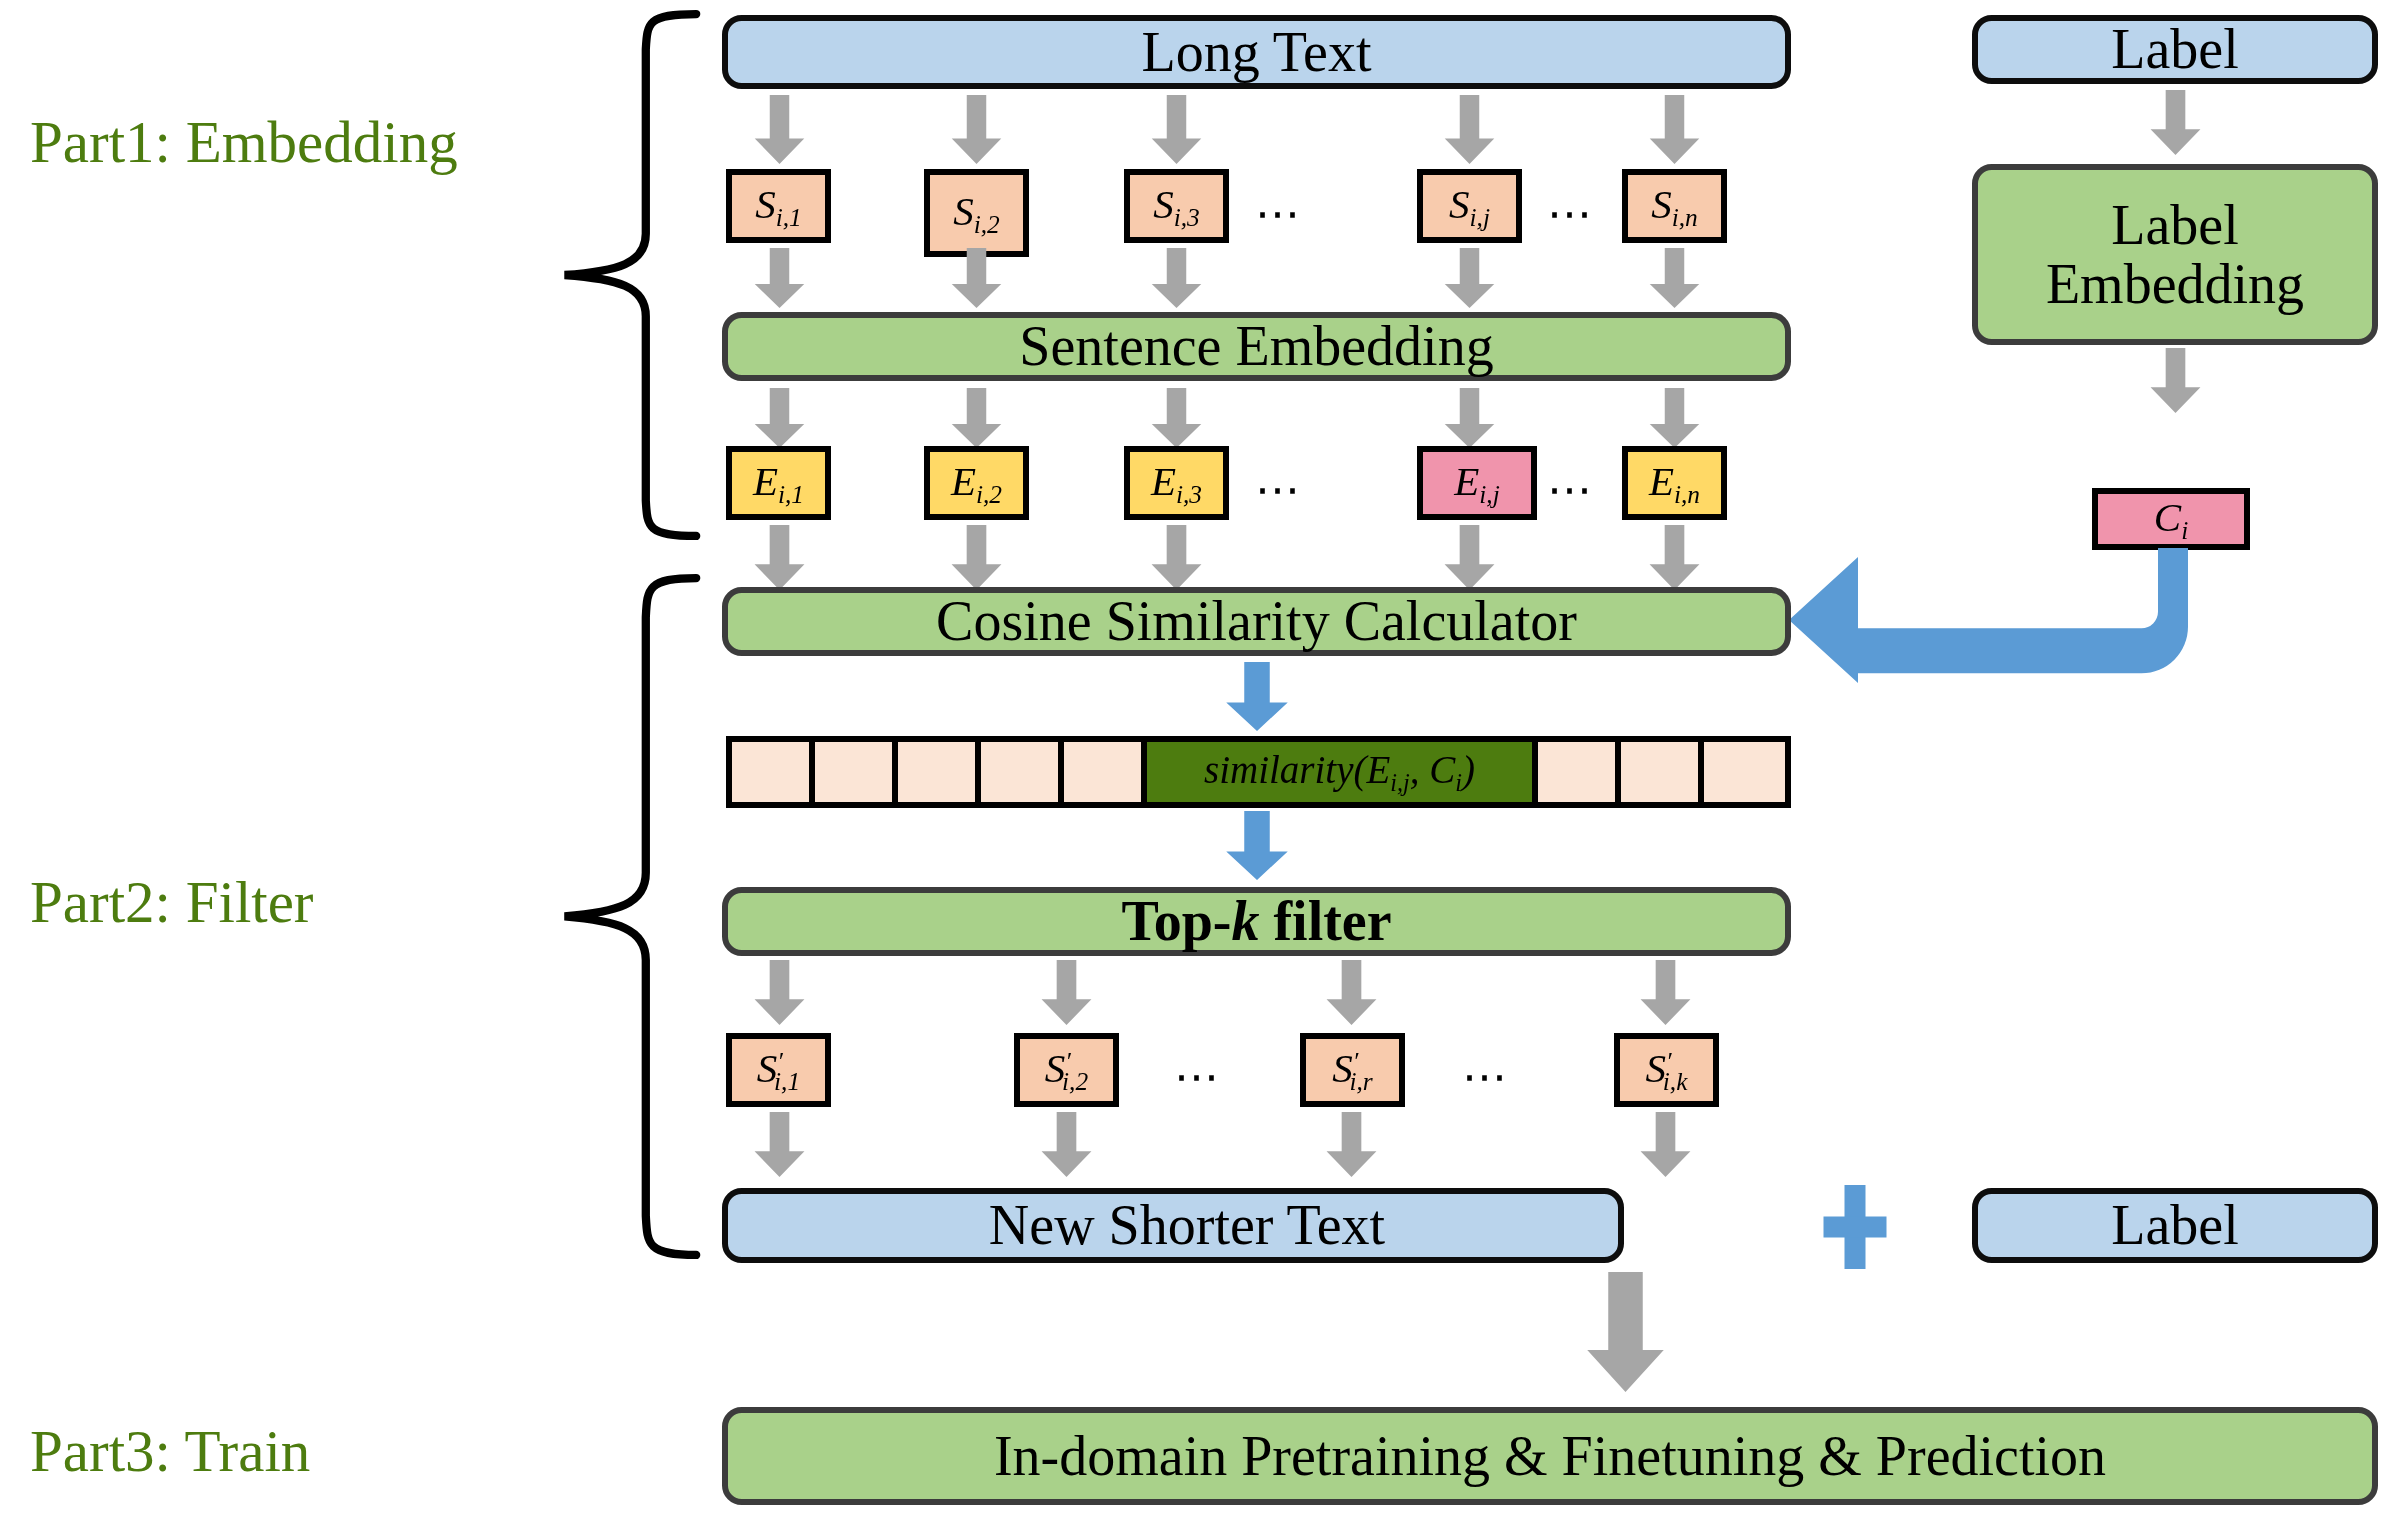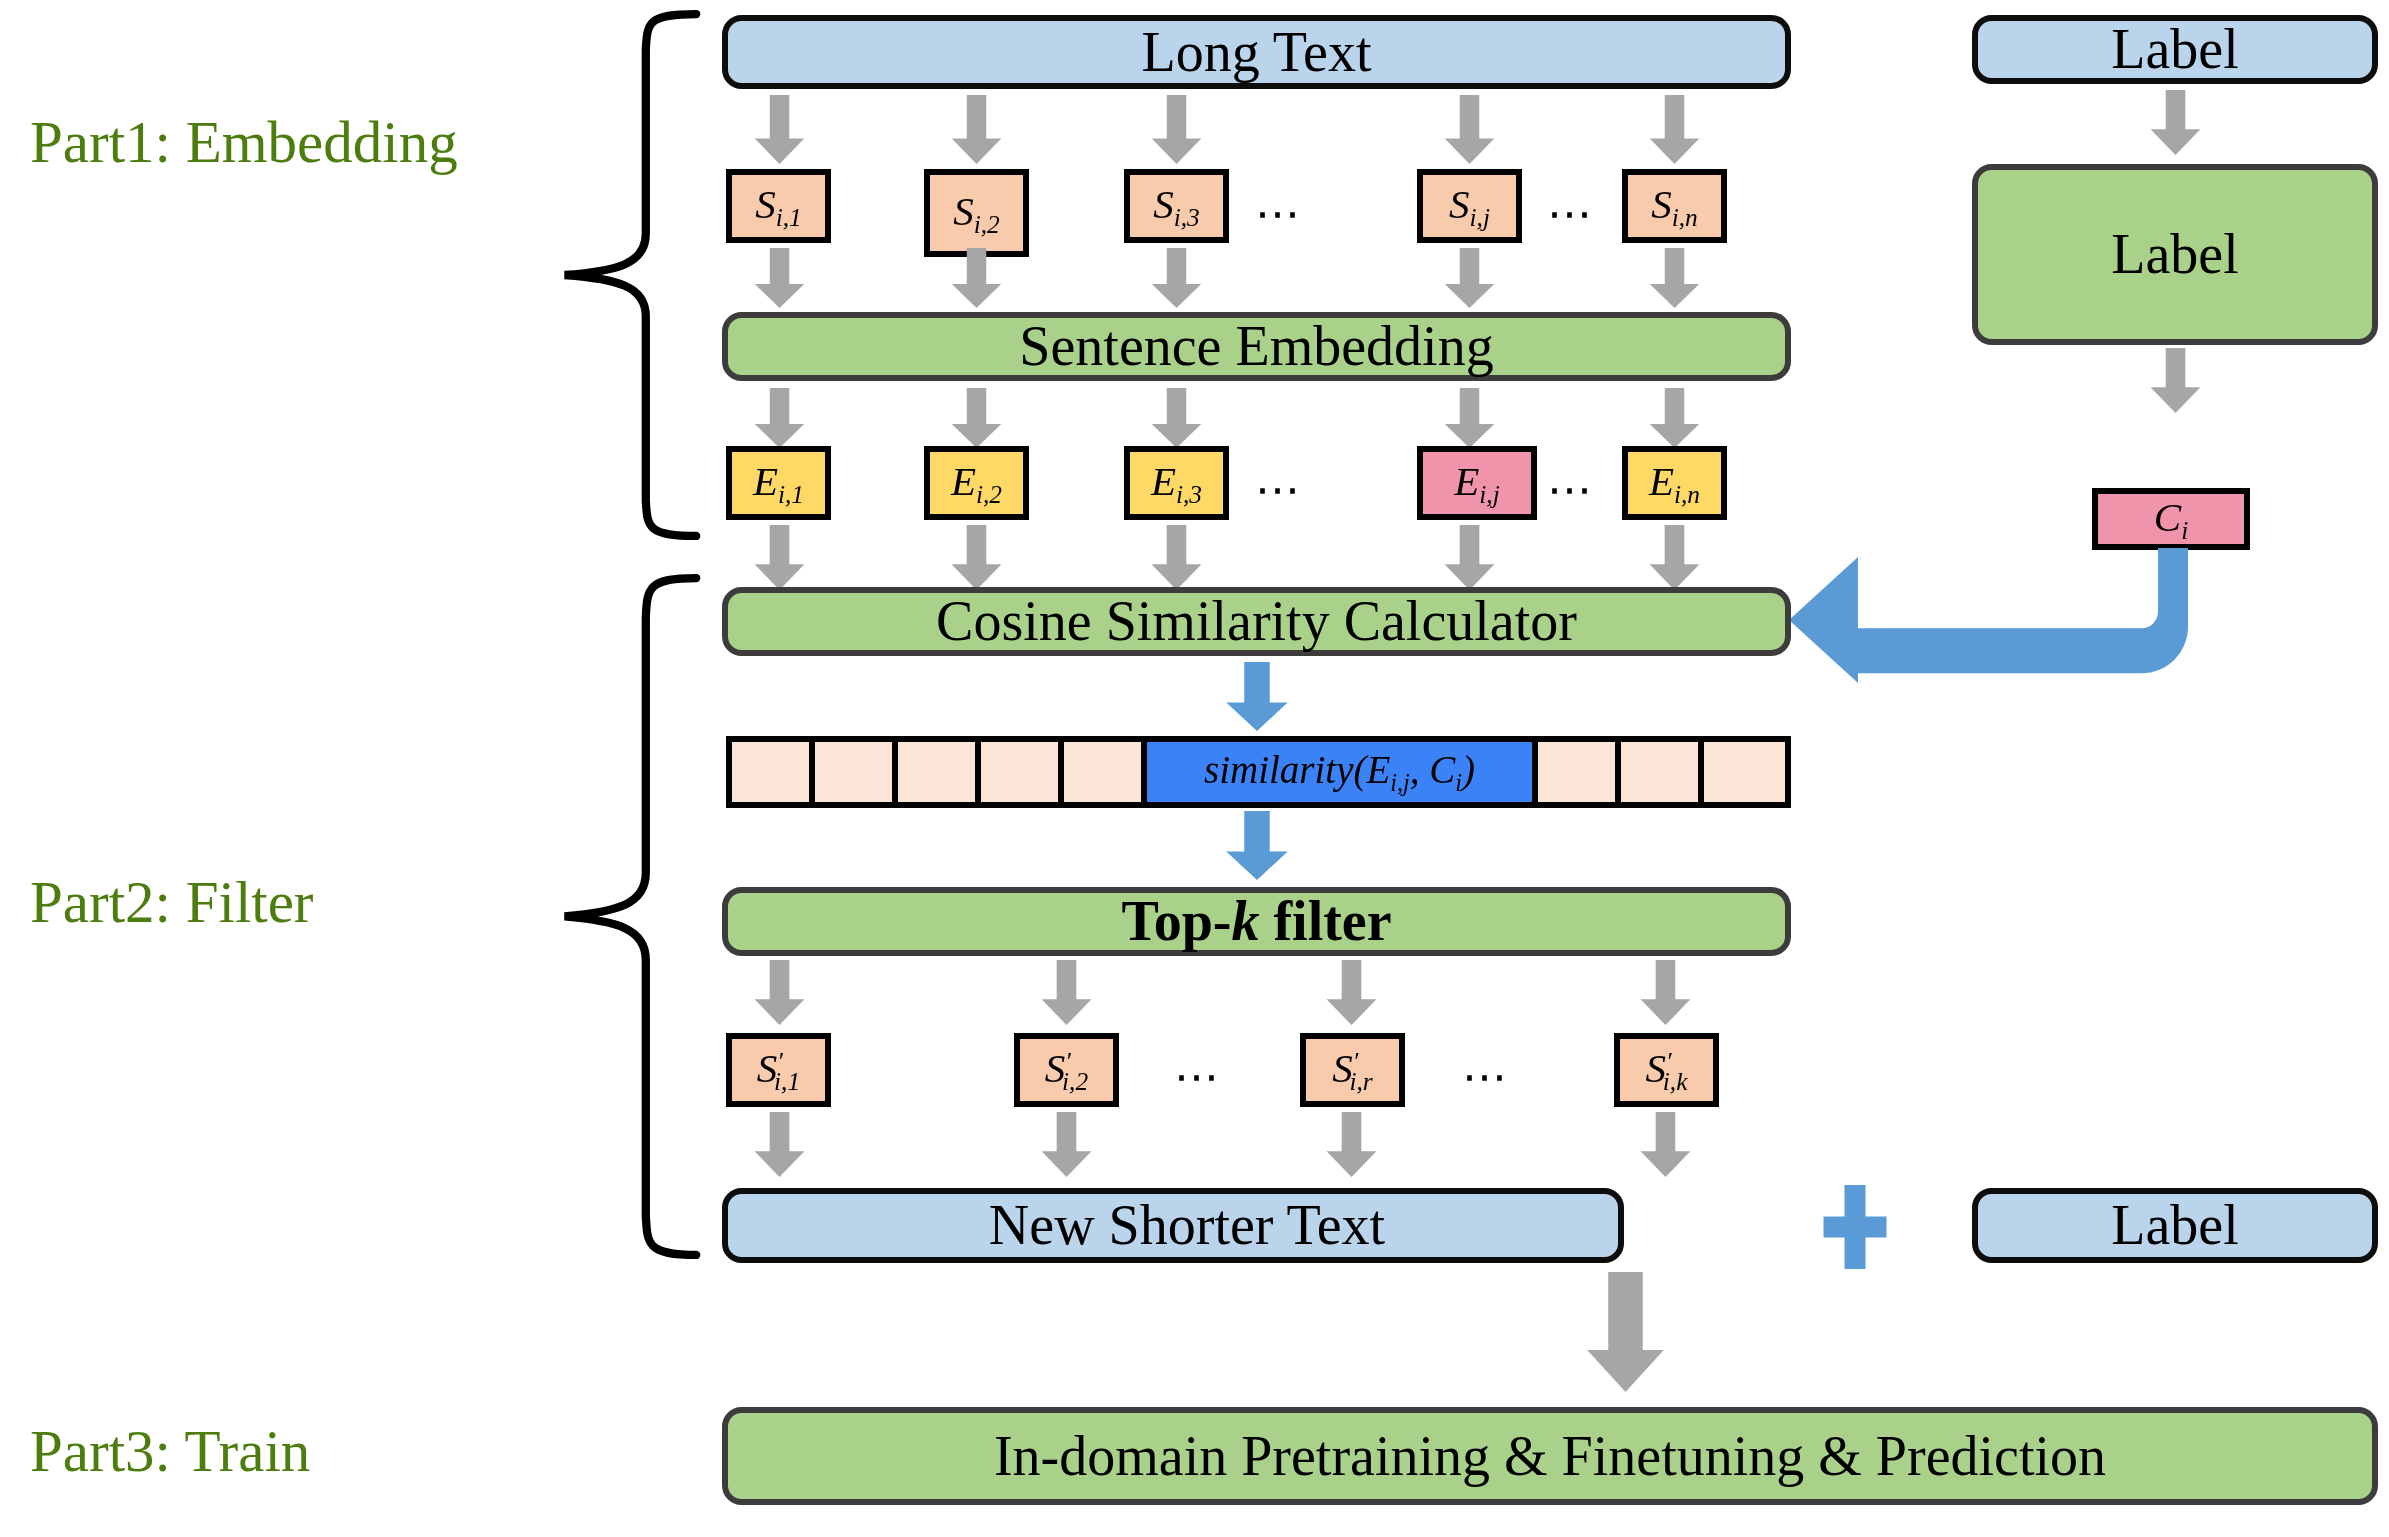--- a/index.html
+++ b/index.html
@@ -28,21 +28,21 @@
   .mtxt sup{font-size:0.62em;font-style:italic;vertical-align:0.46em;}
 
   .dots{position:absolute;font-size:45px;letter-spacing:4.5px;line-height:1;color:#000;}
 
   .arrow{position:absolute;}
 
   .simbar{position:absolute;box-sizing:border-box;border:6.8px solid #000;
           display:flex;}
   .simcell{box-sizing:border-box;background:#FBE5D6;border-right:6.8px solid #000;}
   .simcell:last-child{border-right:none;}
-  .simcell.pinkcell{background:#3b82f6;display:flex;align-items:center;justify-content:center;}
+  .simcell.pinkcell{background:#4d7c0f;display:flex;align-items:center;justify-content:center;}
 
   .brace{position:absolute;}
   svg{display:block;overflow:visible;}
 </style>
 </head>
 <body>
 
 <div id="stage">
 
   <div class="part-label" style="left:30px;top:113px;">Part1: Embedding</div>
@@ -214,20 +214,21 @@
   <div class="rbox blue" style="left:1972px;top:15px;width:406px;height:69px;">
     <span class="btxt-lg">Label</span>
   </div>
   <div class="arrow" style="left:2149px;top:90px;">
     <svg width="53" height="65" viewBox="0 0 70 86">
         <path d="M22 0 H48 V52 H68 L35 86 L2 52 H22 Z" fill="#A6A6A6"></path>
       </svg>
   </div>
   <div class="rbox green" style="left:1972px;top:164px;width:406px;height:181px;flex-direction:column;">
     <span class="btxt-lg">Label</span>
+    <span class="btxt-lg">Embedding</span>
   </div>
   <div class="arrow" style="left:2149px;top:348px;">
     <svg width="53" height="65" viewBox="0 0 70 86">
         <path d="M22 0 H48 V52 H68 L35 86 L2 52 H22 Z" fill="#A6A6A6"></path>
       </svg>
   </div>
   <div class="sqbox pink" style="left:2092px;top:488px;width:158px;height:62px;">
     <span class="mtxt"><span>C</span><sub>i</sub></span>
   </div>
 

